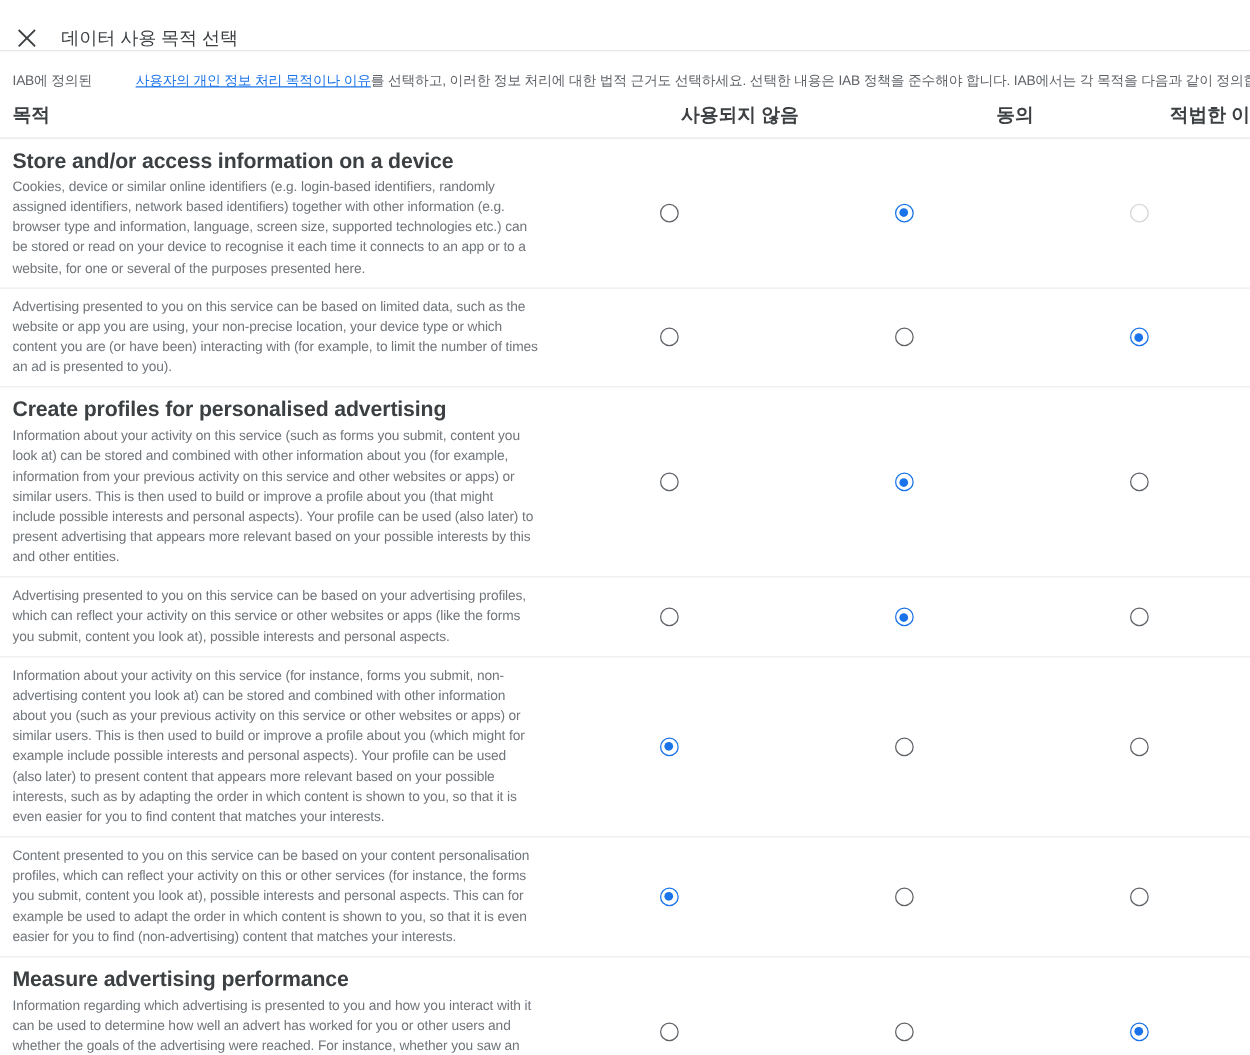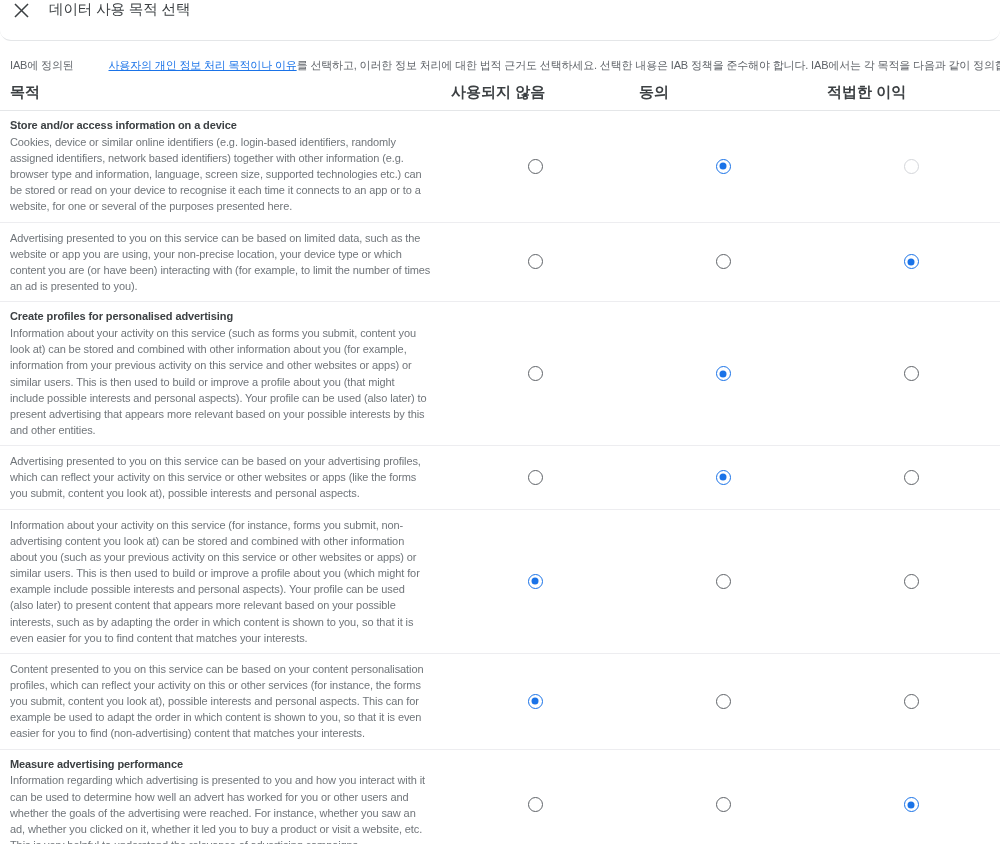--- a/index.html
+++ b/index.html
@@ -14,25 +14,24 @@
     font-family: "Liberation Sans", "DejaVu Sans", sans-serif;
     color: #202124;
     overflow: hidden;
     position: relative;
   }
 
   
   .titlebar {
     height: 41px;
     display: flex;
-    align-items: flex-start;
+    align-items: flex-end;
     padding: 0 0 0 11px;
     box-sizing: border-box;
     border-bottom: 1px solid #e4e6e8;
-    border-radius: 11px;
   }
   .close-btn {
     width: 20px;
     height: 20px;
     display: flex;
     align-items: center;
     justify-content: center;
     cursor: pointer;
     flex: 0 0 auto;
   }
@@ -69,42 +68,42 @@
     color: #3c4043;
     font-weight: bold;
     box-sizing: border-box;
   }
   .col-head .purpose-col {
     width: 441px;
     flex: 0 0 441px;
   }
   .col-head .radio-col {
     flex: 0 0 188px;
-    text-align: left;
+    text-align: right;
   }
 
   
   .rows { }
   .row {
     display: flex;
     align-items: center;
     border-bottom: 1px solid #ededf0;
     padding: 0 0 0 10px;
     box-sizing: border-box;
     min-height: 44px;
   }
   .row:last-child { border-bottom: 1px solid #e4e6e8; }
   .purpose-cell {
     width: 431px;
     flex: 0 0 431px;
     padding: 7px 10px 7px 0;
     box-sizing: border-box;
   }
   .purpose-title {
-    font-size: 11px;
+    font-size: 17px;
     font-weight: bold;
     color: #3c4043;
     line-height: 1.35;
     margin-bottom: 1px;
     letter-spacing: -0.1px;
   }
   .purpose-desc {
     font-size: 11px;
     color: #70757a;
     line-height: 1.47;

